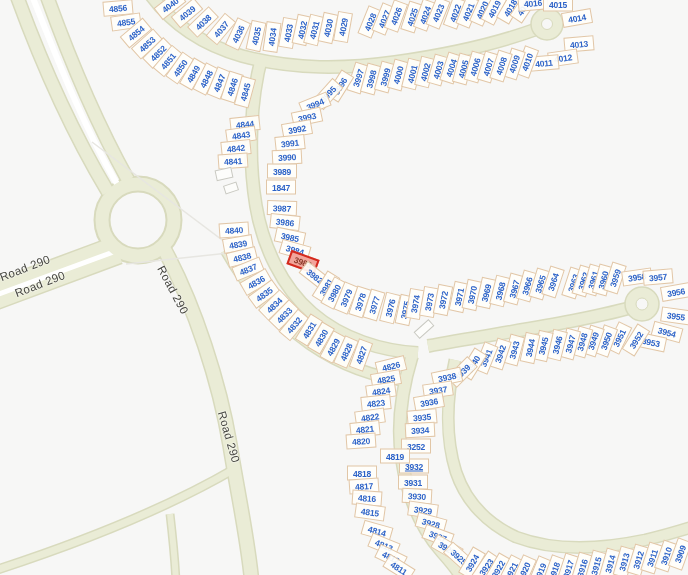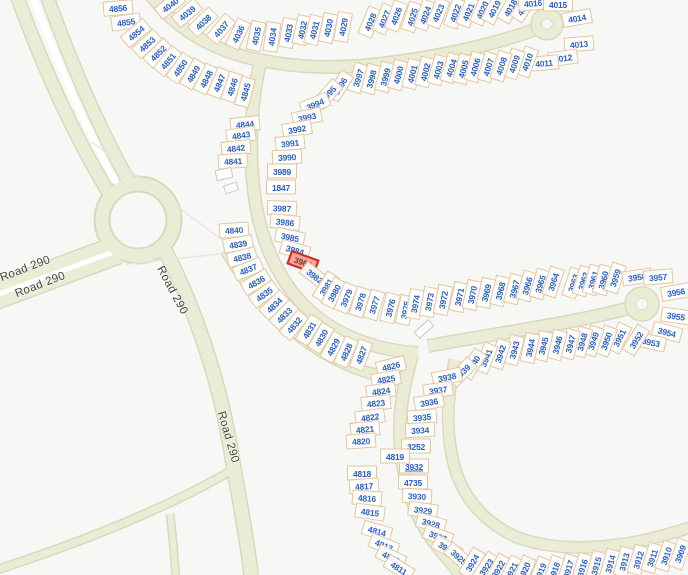--- a/index.html
+++ b/index.html
@@ -202,21 +202,21 @@
       <div class="parcel" style="left: 486px; top: 358px; --r: -68deg;">3941</div>
       <div class="parcel" style="left: 473px; top: 364px; --r: -58deg;">3940</div>
       <div class="parcel" style="left: 462px; top: 372px; --r: -45deg;">3939</div>
       <div class="parcel" style="left: 447px; top: 377px; --r: -12deg;">3938</div>
       <div class="parcel" style="left: 438px; top: 390px; --r: -8deg;">3937</div>
       <div class="parcel" style="left: 429px; top: 402px; --r: -10deg;">3936</div>
       <div class="parcel" style="left: 422px; top: 417px; --r: -5deg;">3935</div>
       <div class="parcel" style="left: 420px; top: 430px; --r: -3deg;">3934</div>
       <div class="parcel" style="left: 416px; top: 446px; --r: 0deg;">3252</div>
       <div class="parcel" style="left: 414px; top: 466px; text-decoration: underline; --r: 0deg;">3932</div>
-      <div class="parcel" style="left: 413px; top: 482px; --r: 0deg;">4735</div>
+      <div class="parcel" style="left: 413px; top: 482px; --r: 0deg;">3931</div>
       <div class="parcel" style="left: 417px; top: 496px; --r: 3deg;">3930</div>
       <div class="parcel" style="left: 423px; top: 510px; --r: 8deg;">3929</div>
       <div class="parcel" style="left: 431px; top: 523px; --r: 15deg;">3928</div>
       <div class="parcel" style="left: 438px; top: 536px; --r: 20deg;">3927</div>
       <div class="parcel" style="left: 447px; top: 548px; --r: 30deg;">3926</div>
       <div class="parcel" style="left: 459px; top: 557px; --r: 42deg;">3925</div>
       <div class="parcel" style="left: 472px; top: 563px; --r: -60deg;">3924</div>
       <div class="parcel" style="left: 486px; top: 567px; --r: -56deg;">3923</div>
       <div class="parcel" style="left: 498px; top: 569px; --r: -60deg;">3922</div>
       <div class="parcel" style="left: 511px; top: 571px; --r: -63deg;">3921</div>

